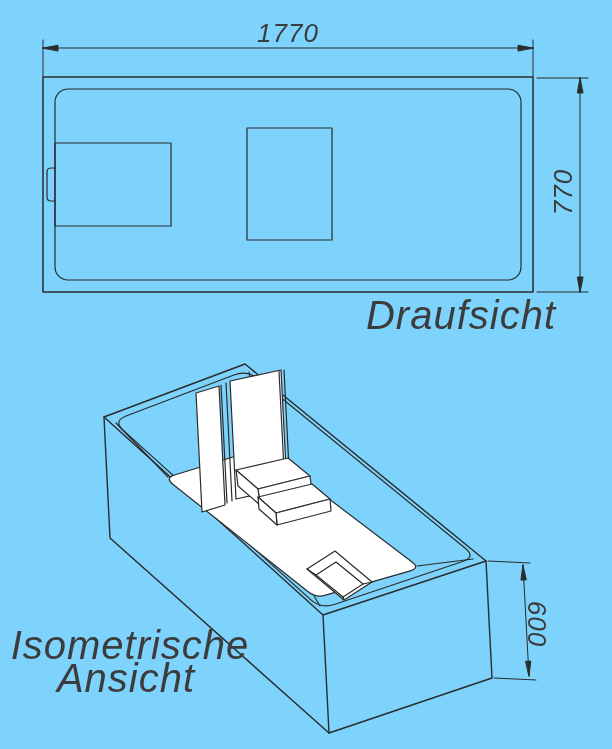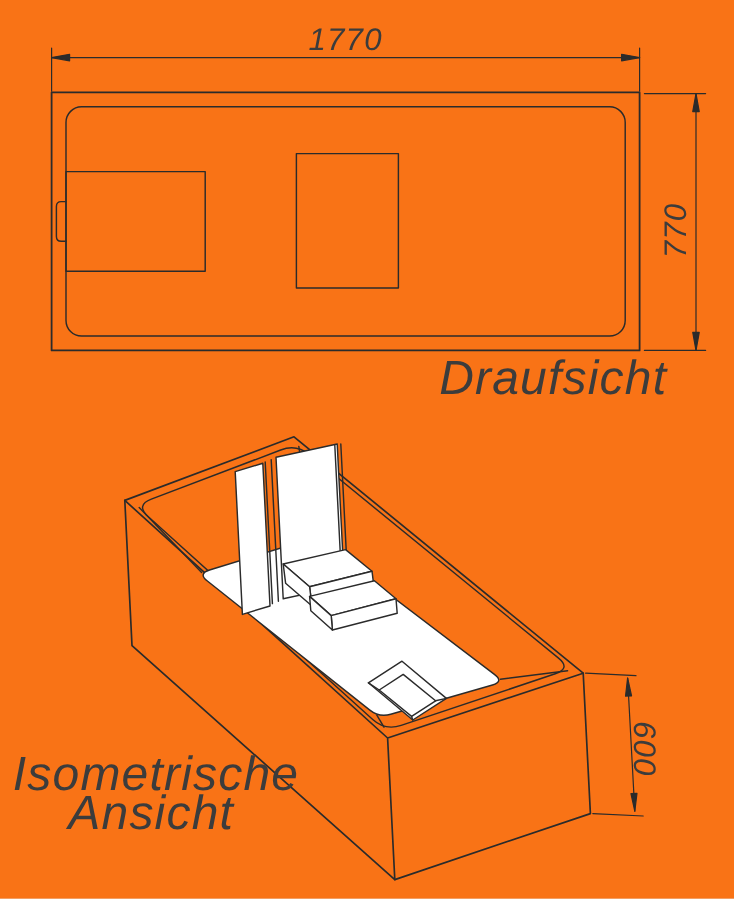--- a/index.html
+++ b/index.html
@@ -1,19 +1,19 @@
 <!DOCTYPE html>
 <html><head>
 <meta charset="utf-8">
 <style>
   html,body{margin:0;padding:0;background:#e8e8e8;}
   .sheet{
     position:relative;
     width:612px;height:749px;
-    background:#f97316;
+    background:#7dd3fc;
     overflow:hidden;
     font-family:"Liberation Sans",sans-serif;
   }
   svg{position:absolute;left:0;top:0;}
   .lbl{
     position:absolute;
     display:flex;align-items:center;justify-content:center;
     font-style:italic;
     color:#3c3c3c;
     white-space:nowrap;

